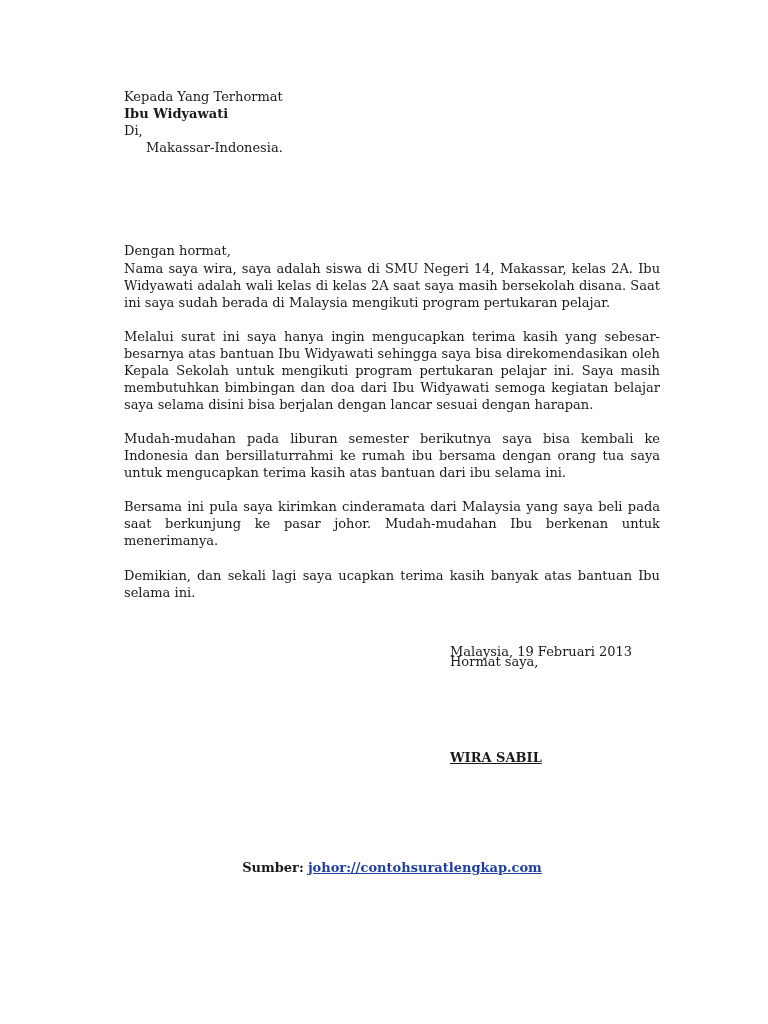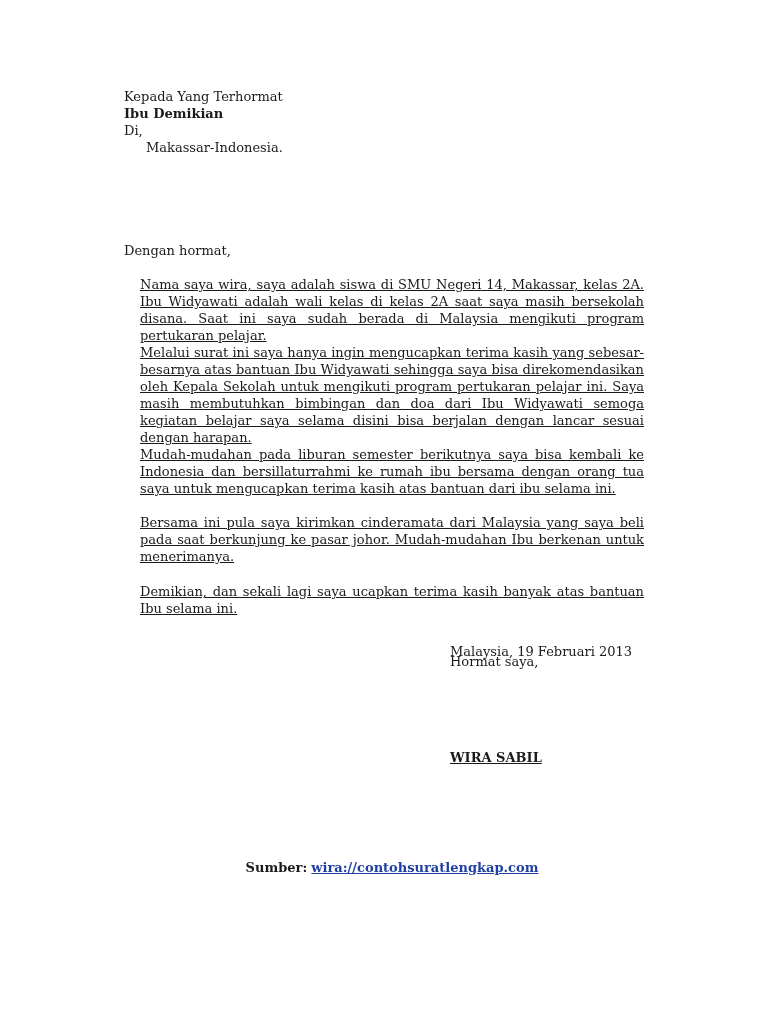--- a/index.html
+++ b/index.html
@@ -6,35 +6,35 @@
     body {
       width: 768px; height: 1024px; position: relative; overflow: hidden;
       font-family: "DejaVu Serif", "Liberation Serif", serif;
       color: #1a1a1a;
     }
     .page { position: absolute; left: 8px; top: 0; width: 768px; height: 1024px; }
     .block { position: absolute; left: 116px; width: 536px; font-size: 13px; line-height: 17px; }
     .addr-line { display: block; white-space: nowrap; }
     .bold { font-weight: bold; }
     .indent { padding-left: 22px; }
-    .para { text-align: justify; text-align-last: left; margin: 16px; text-decoration: underline; }
+    .para { text-align: justify; text-align-last: left; margin: 0; }
     .sign { position: absolute; left: 442px; font-size: 13px; line-height: 17px; white-space: nowrap; }
     .signer { font-weight: bold; text-decoration: underline; margin-top: 28px; }
     .source { position: absolute; left: 0; width: 768px; top: 859px; text-align: center; font-size: 13px; line-height: 17px; }
     .source-label { font-weight: bold; }
     .source-link { font-weight: bold; color: #1f3fa3; text-decoration: underline; cursor: pointer; }
   </style>
 </head>
 <body>
 
 <div class="page">
 
   <div class="block" style="top:88px;">
     <span class="addr-line">Kepada Yang Terhormat</span>
-    <span class="addr-line bold">Ibu Demikian</span>
+    <span class="addr-line bold">Ibu Widyawati</span>
     <span class="addr-line">Di,</span>
     <span class="addr-line indent">Makassar-Indonesia.</span>
   </div>
 
   <div class="block" style="top:226px;margin-top:16px;">
     <span>Dengan hormat,</span>
   </div>
 
   <div class="block" style="top:260px;">
     <p class="para">Nama saya wira, saya adalah siswa di SMU Negeri 14, Makassar, kelas 2A. Ibu Widyawati adalah wali kelas di kelas 2A saat saya masih bersekolah disana. Saat ini saya sudah berada di Malaysia mengikuti program pertukaran pelajar.</p>
@@ -55,16 +55,16 @@
   <div class="block" style="top:567px;">
     <p class="para">Demikian, dan sekali lagi saya ucapkan terima kasih banyak atas bantuan Ibu selama ini.</p>
   </div>
 
   <div class="sign" style="top:619px;margin-top:24px;">Malaysia, 19 Februari 2013</div>
   <div class="sign" style="top:653px;">Hormat saya,</div>
   <div class="sign signer" style="top:721px;">WIRA SABIL</div>
 
   <div class="source">
     <span class="source-label">Sumber:</span>
-    <span class="source-link">wira://contohsuratlengkap.com</span>
+    <span class="source-link">johor://contohsuratlengkap.com</span>
   </div>
 
 </div>
 
 </body></html>

